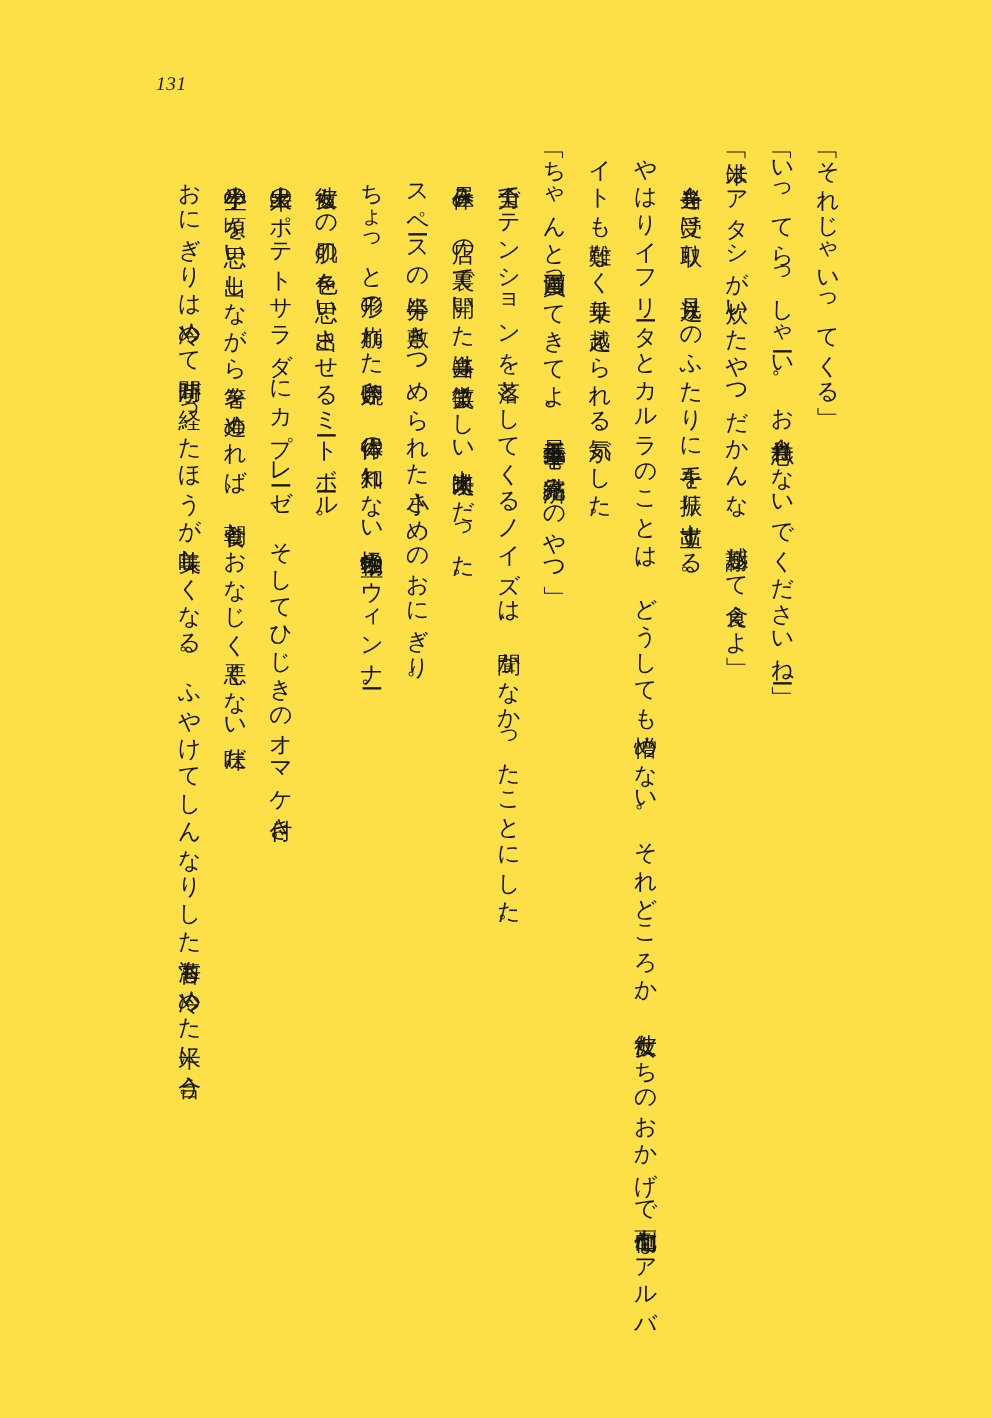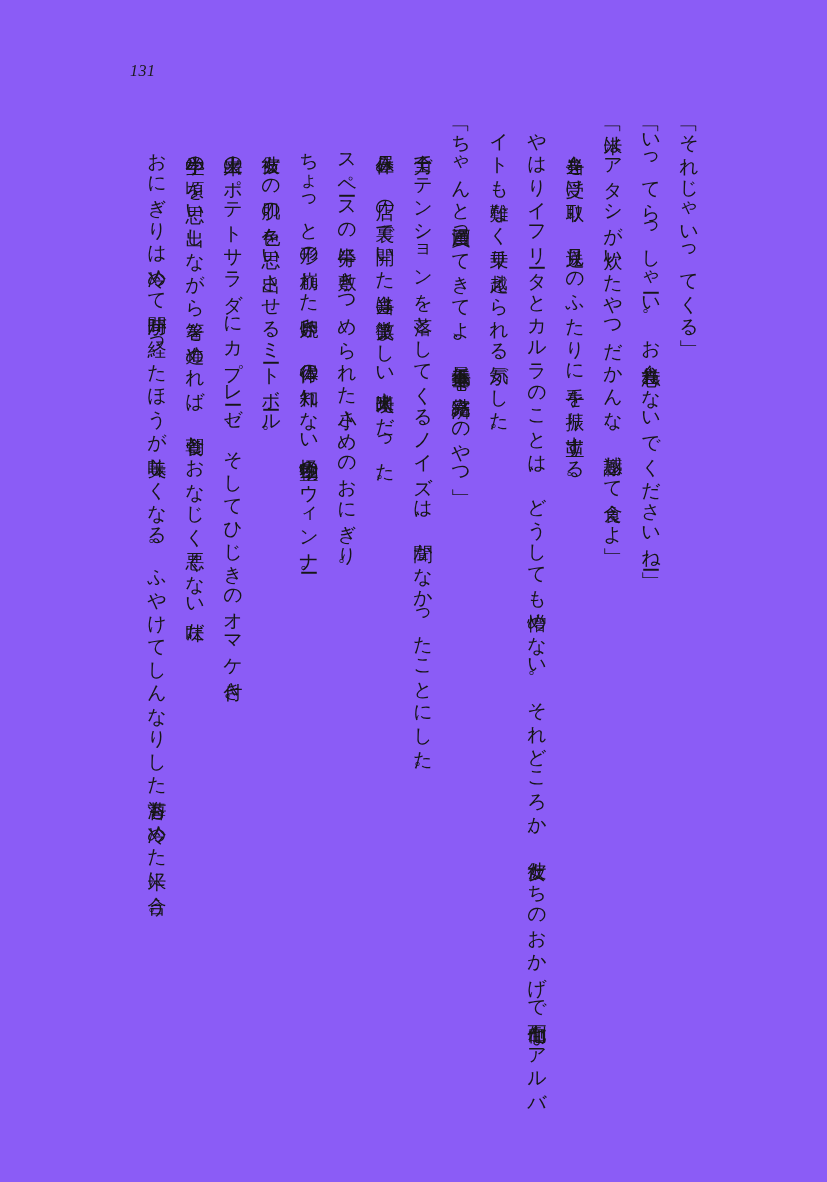--- a/index.html
+++ b/index.html
@@ -8,21 +8,21 @@
     background: #ffffff;
   }
   body {
     font-family: "Liberation Serif", "DejaVu Serif", serif;
     color: #1a1a1a;
   }
   .page {
     position: relative;
     width: 827px;
     height: 1182px;
-    background: #8b5cf6;
+    background: #fde047;
     overflow: hidden;
     box-sizing: border-box;
   }
   .page-number {
     position: absolute;
     top: 62px;
     left: 130px;
     font-family: "Liberation Serif", "DejaVu Serif", serif;
     font-style: italic;
     font-size: 16px;

